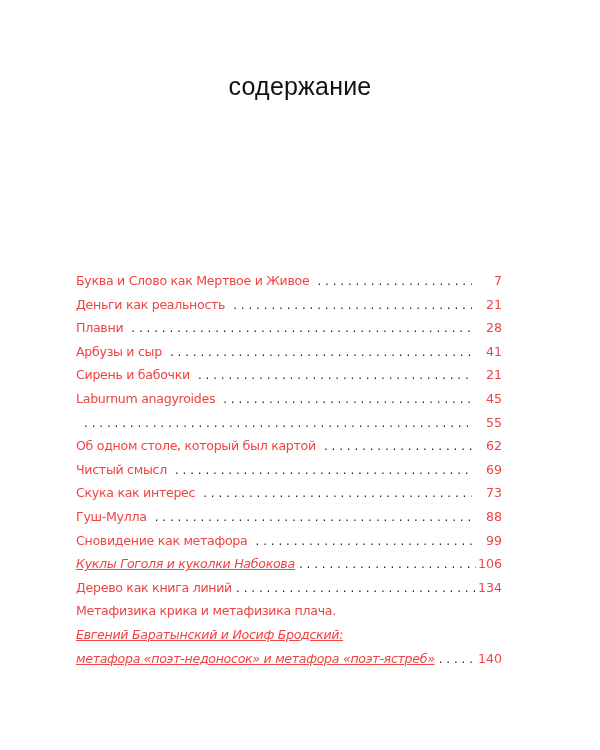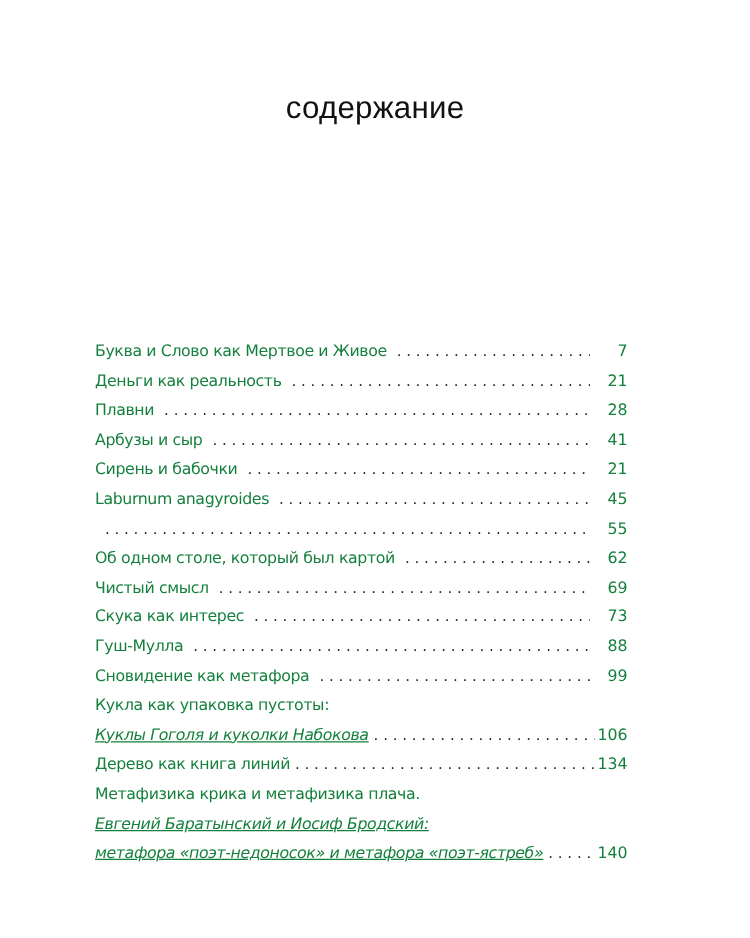--- a/index.html
+++ b/index.html
@@ -32,21 +32,21 @@
       letter-spacing: 0.2px;
       color: #111;
     }
     .toc {
       position: absolute;
       left: 76px;
       top: 273px;
       width: 426px;
       font-family: "DejaVu Sans", sans-serif;
       font-size: 12.6px;
-      color: #15803d;
+      color: #ef4444;
     }
     .row {
       display: flex;
       align-items: baseline;
       height: 23.6px;
       white-space: nowrap;
     }
     .row .label {
       flex: 0 0 auto;
       letter-spacing: -0.3px;
@@ -134,23 +134,20 @@
     <div class="row">
       <span class="label">Гуш-Мулла</span>
       <span class="dots"></span>
       <span class="page-num">88</span>
     </div>
     <div class="row">
       <span class="label">Сновидение как метафора</span>
       <span class="dots"></span>
       <span class="page-num">99</span>
     </div>
-    <div class="row">
-      <span class="label">Кукла как упаковка пустоты:</span>
-    </div>
     <div class="row tight">
       <span class="label italic">Куклы Гоголя и куколки Набокова</span>
       <span class="dots"></span>
       <span class="page-num">106</span>
     </div>
     <div class="row tight">
       <span class="label">Дерево как книга линий</span>
       <span class="dots"></span>
       <span class="page-num">134</span>
     </div>

